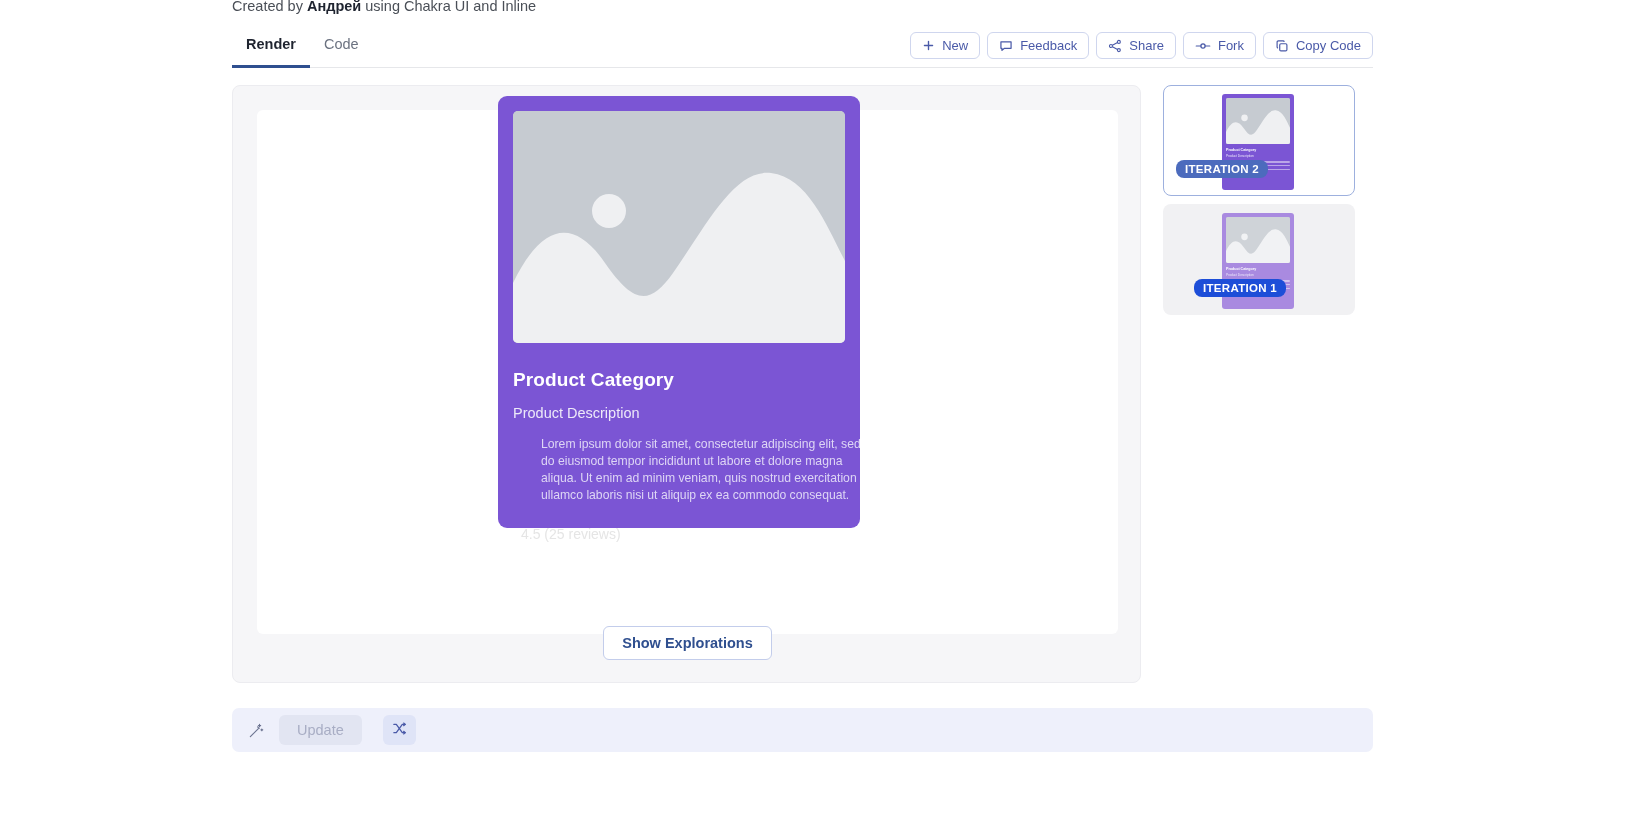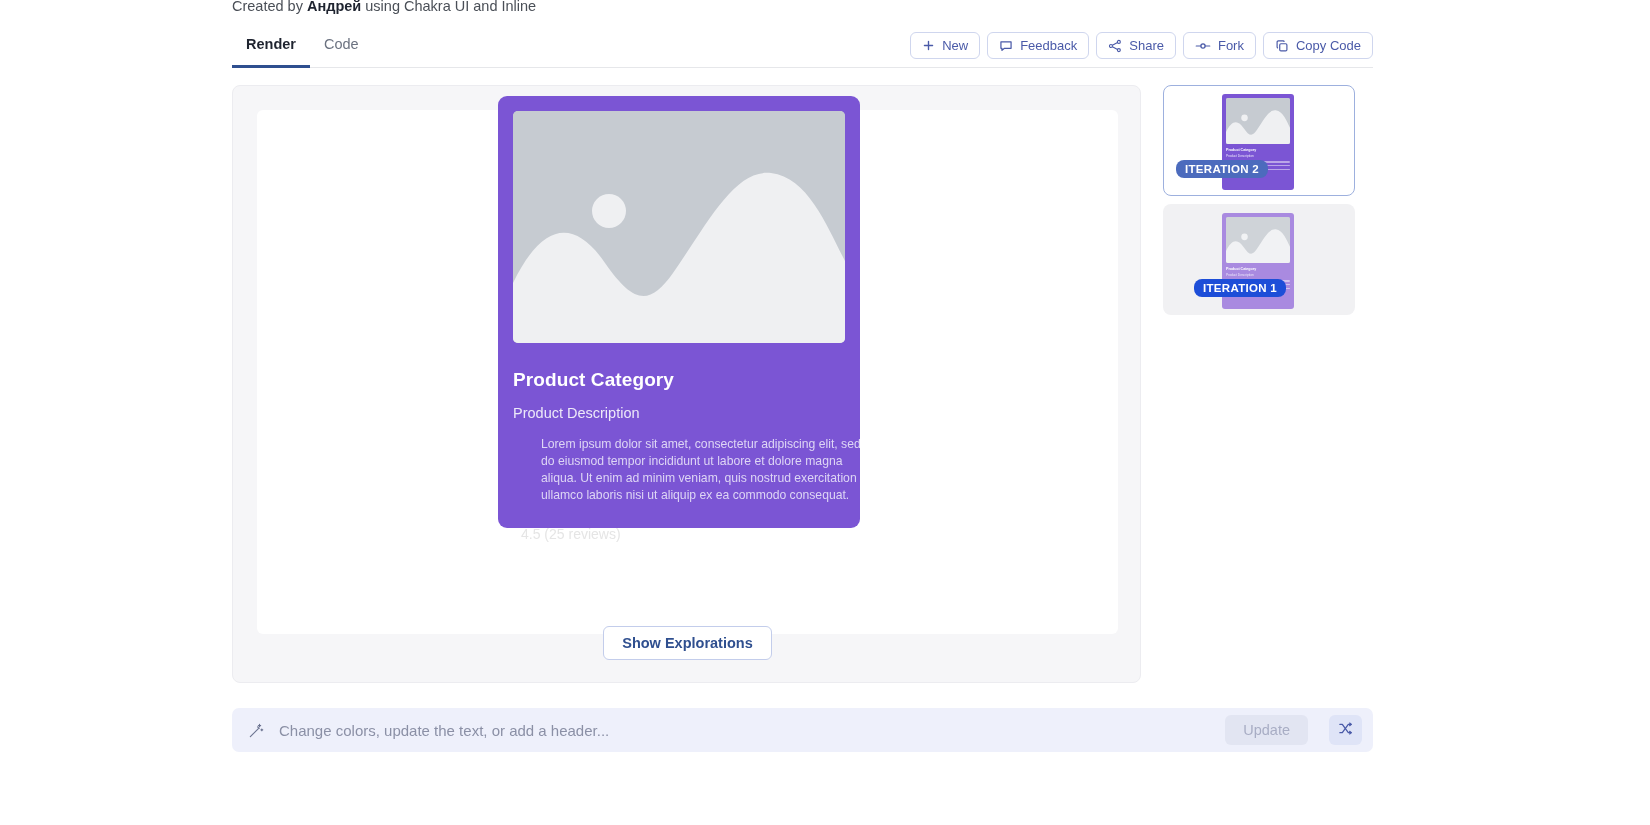--- a/index.html
+++ b/index.html
@@ -297,21 +297,20 @@
 
   <div class="prompt">
     <span class="wand">
       <svg width="17" height="17" viewBox="0 0 18 18" fill="none" stroke="#6b7390" stroke-width="1.25" stroke-linecap="round">
         <path d="M2.5 15.5L11 7"></path>
         <path d="M12.2 2.6v2.4M11 3.8h2.4"></path>
         <path d="M14.6 7.4v1.9M13.7 8.3h1.9"></path>
         <path d="M10.2 5.2l1.6 1.6"></path>
       </svg>
     </span>
-    <input class="prompt-input" type="text" placeholder="Change colors, update the text, or add a header..." style="">
     <button class="update-btn">Update</button>
     <button class="shuffle-btn">
       <span>
         <svg width="15" height="15" viewBox="0 0 16 16" fill="none" stroke="#4a5aa8" stroke-width="1.35" stroke-linecap="round" stroke-linejoin="round">
           <path d="M2 3.6h2.6L11 12.4h3"></path>
           <path d="M2 12.4h2.6L11 3.6h3"></path>
           <path d="M12.4 2.2L14.2 3.6l-1.8 1.4"></path>
           <path d="M12.4 11L14.2 12.4 12.4 13.8"></path>
         </svg>
       </span>

